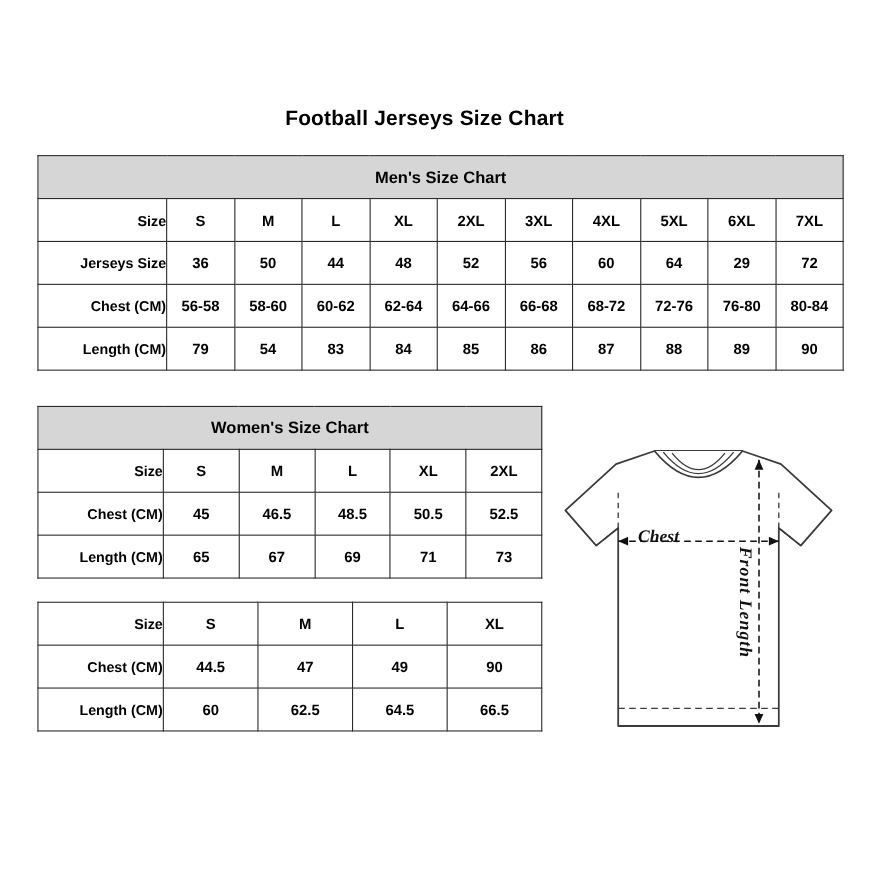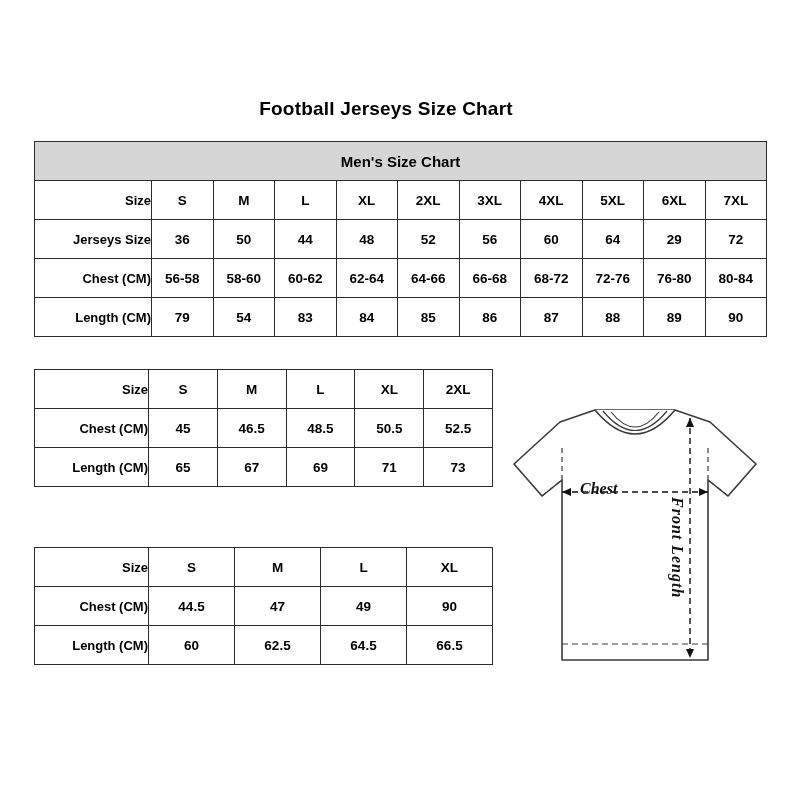--- a/index.html
+++ b/index.html
@@ -198,20 +198,23 @@
     <colgroup>
       <col class="label-col">
       <col class="data-col">
         <col class="data-col">
         <col class="data-col">
         <col class="data-col">
         <col class="data-col">
     </colgroup>
     <tbody>
       <tr>
+        <th class="section-head" colspan="6">Women's Size Chart</th>
+      </tr>
+      <tr>
         <td class="row-label">Size</td>
         <td>S</td>
         <td>M</td>
         <td>L</td>
         <td>XL</td>
         <td>2XL</td>
       </tr>
       <tr>
         <td class="row-label">Chest (CM)</td>
         <td>45</td>

